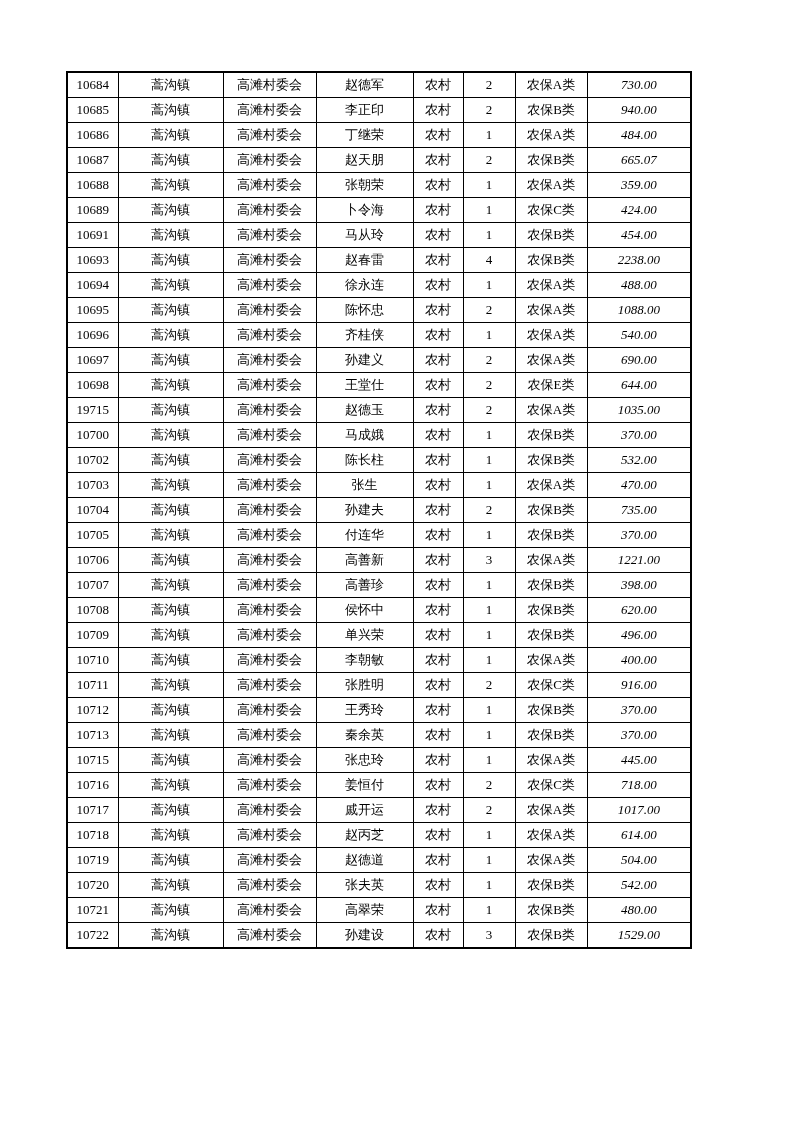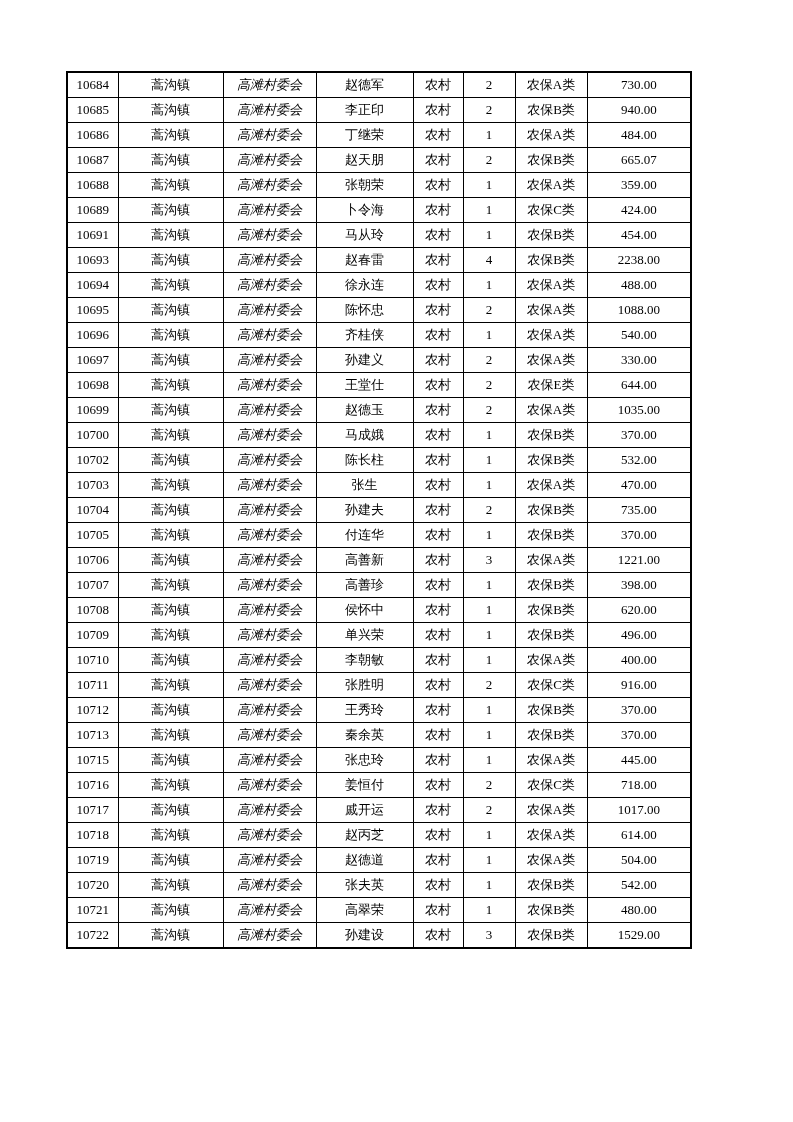--- a/index.html
+++ b/index.html
@@ -34,26 +34,26 @@
     padding: 0 2px;
     text-align: center;
     vertical-align: middle;
     font-size: 13px;
     line-height: 24px;
     white-space: nowrap;
     overflow: hidden;
   }
   .col-id      { width: 51px; margin-top: 48px; }
   .col-town    { width: 105px; }
-  .col-village { width: 93px; font-style: italic; }
+  .col-village { width: 93px; }
   .col-name    { width: 97px; }
   .col-type    { width: 50px; }
   .col-count   { width: 52px; }
   .col-category{ width: 72px; }
-  .col-amount  { width: 104px; }
+  .col-amount  { width: 104px; font-style: italic; }
 </style>
 </head>
 <body>
 
 <div class="page">
   <table class="benefits">
     <colgroup>
       <col class="col-id">
       <col class="col-town">
       <col class="col-village">
@@ -175,34 +175,34 @@
           <td class="col-amount">540.00</td>
         </tr>
         <tr>
           <td class="col-id">10697</td>
           <td class="col-town">蒿沟镇</td>
           <td class="col-village">高滩村委会</td>
           <td class="col-name">孙建义</td>
           <td class="col-type">农村</td>
           <td class="col-count">2</td>
           <td class="col-category">农保A类</td>
-          <td class="col-amount">330.00</td>
+          <td class="col-amount">690.00</td>
         </tr>
         <tr>
           <td class="col-id">10698</td>
           <td class="col-town">蒿沟镇</td>
           <td class="col-village">高滩村委会</td>
           <td class="col-name">王堂仕</td>
           <td class="col-type">农村</td>
           <td class="col-count">2</td>
           <td class="col-category">农保E类</td>
           <td class="col-amount">644.00</td>
         </tr>
         <tr>
-          <td class="col-id">10699</td>
+          <td class="col-id">19715</td>
           <td class="col-town">蒿沟镇</td>
           <td class="col-village">高滩村委会</td>
           <td class="col-name">赵德玉</td>
           <td class="col-type">农村</td>
           <td class="col-count">2</td>
           <td class="col-category">农保A类</td>
           <td class="col-amount">1035.00</td>
         </tr>
         <tr>
           <td class="col-id">10700</td>

